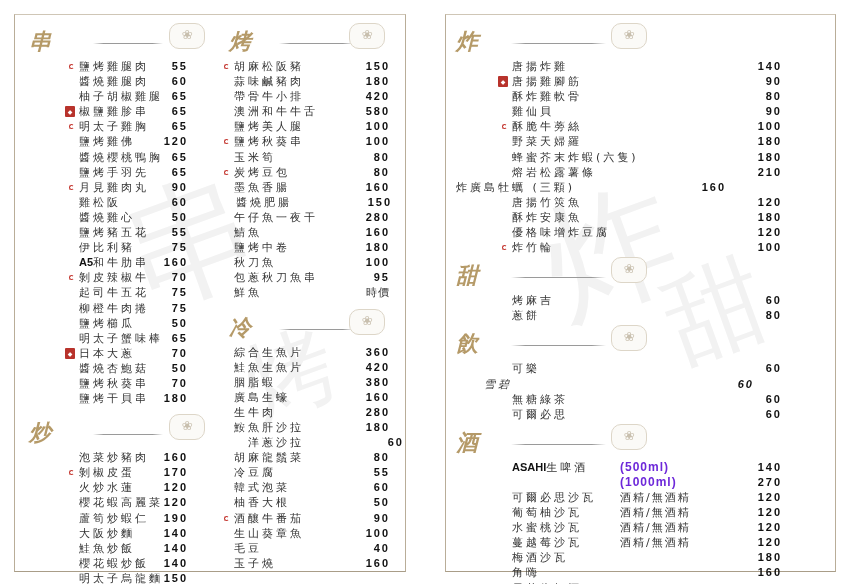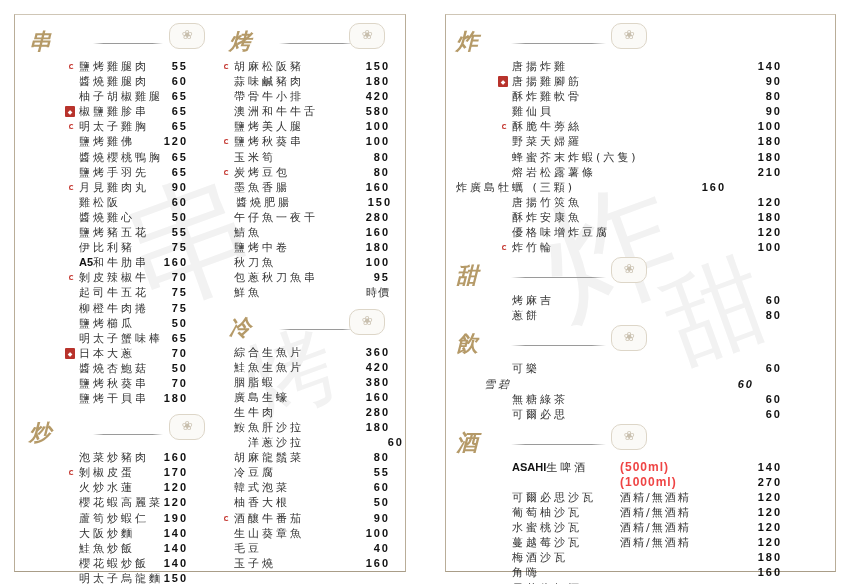--- a/index.html
+++ b/index.html
@@ -16,21 +16,21 @@
   .sec-illus{position:absolute;top:-4px;width:34px;height:24px;border:1px solid #ddd6c8;border-radius:10px;color:#c8bfae;font-size:13px;text-align:center;line-height:22px;background:#fbfaf7;}
   .row{position:relative;height:15.1px;line-height:15.1px;font-size:11px;white-space:nowrap;}
   .name{position:absolute;left:0;letter-spacing:3px;color:#333;}
   .price{position:absolute;right:0;font-family:"Liberation Sans",sans-serif;font-weight:bold;letter-spacing:2px;font-size:11px;color:#111;}
   .price.txt{font-family:"DejaVu Sans",sans-serif;font-weight:normal;letter-spacing:1px;color:#333;}
   .mark{position:absolute;left:-12px;top:0;}
   .mark.dot{width:5px;height:5px;border-radius:50%;border:1.5px solid #c4362f;top:5px;left:-10px;box-sizing:border-box;border-right-color:transparent;}
   .mark.stamp{width:10px;height:11px;background:#b8332c;top:2px;left:-14px;border-radius:1px;color:#fff;font-size:6px;line-height:11px;text-align:center;}
   .bold-latin{font-family:"Liberation Sans",sans-serif;font-weight:bold;letter-spacing:0;color:#111;}
   .mid{position:absolute;letter-spacing:2px;color:#333;font-size:11px;}
-  .mid.vol{font-family:"Liberation Sans",sans-serif;font-weight:bold;letter-spacing:1px;color:#ef4444;font-size:12px;}
+  .mid.vol{font-family:"Liberation Sans",sans-serif;font-weight:bold;letter-spacing:1px;color:#6d28d9;font-size:12px;}
   .note{position:absolute;right:0;font-size:9.5px;letter-spacing:2px;color:#555;}
 </style>
 </head>
 <body>
 
 <div id="panel-left" class="panel">
   <div class="watermark" style="left:110px;top:140px;">串</div>
   <div class="watermark" style="left:230px;top:300px;font-size:90px;">烤</div>
 
   <div class="col" id="l-col1" style="left:64px;top:12px;width:109px;">

